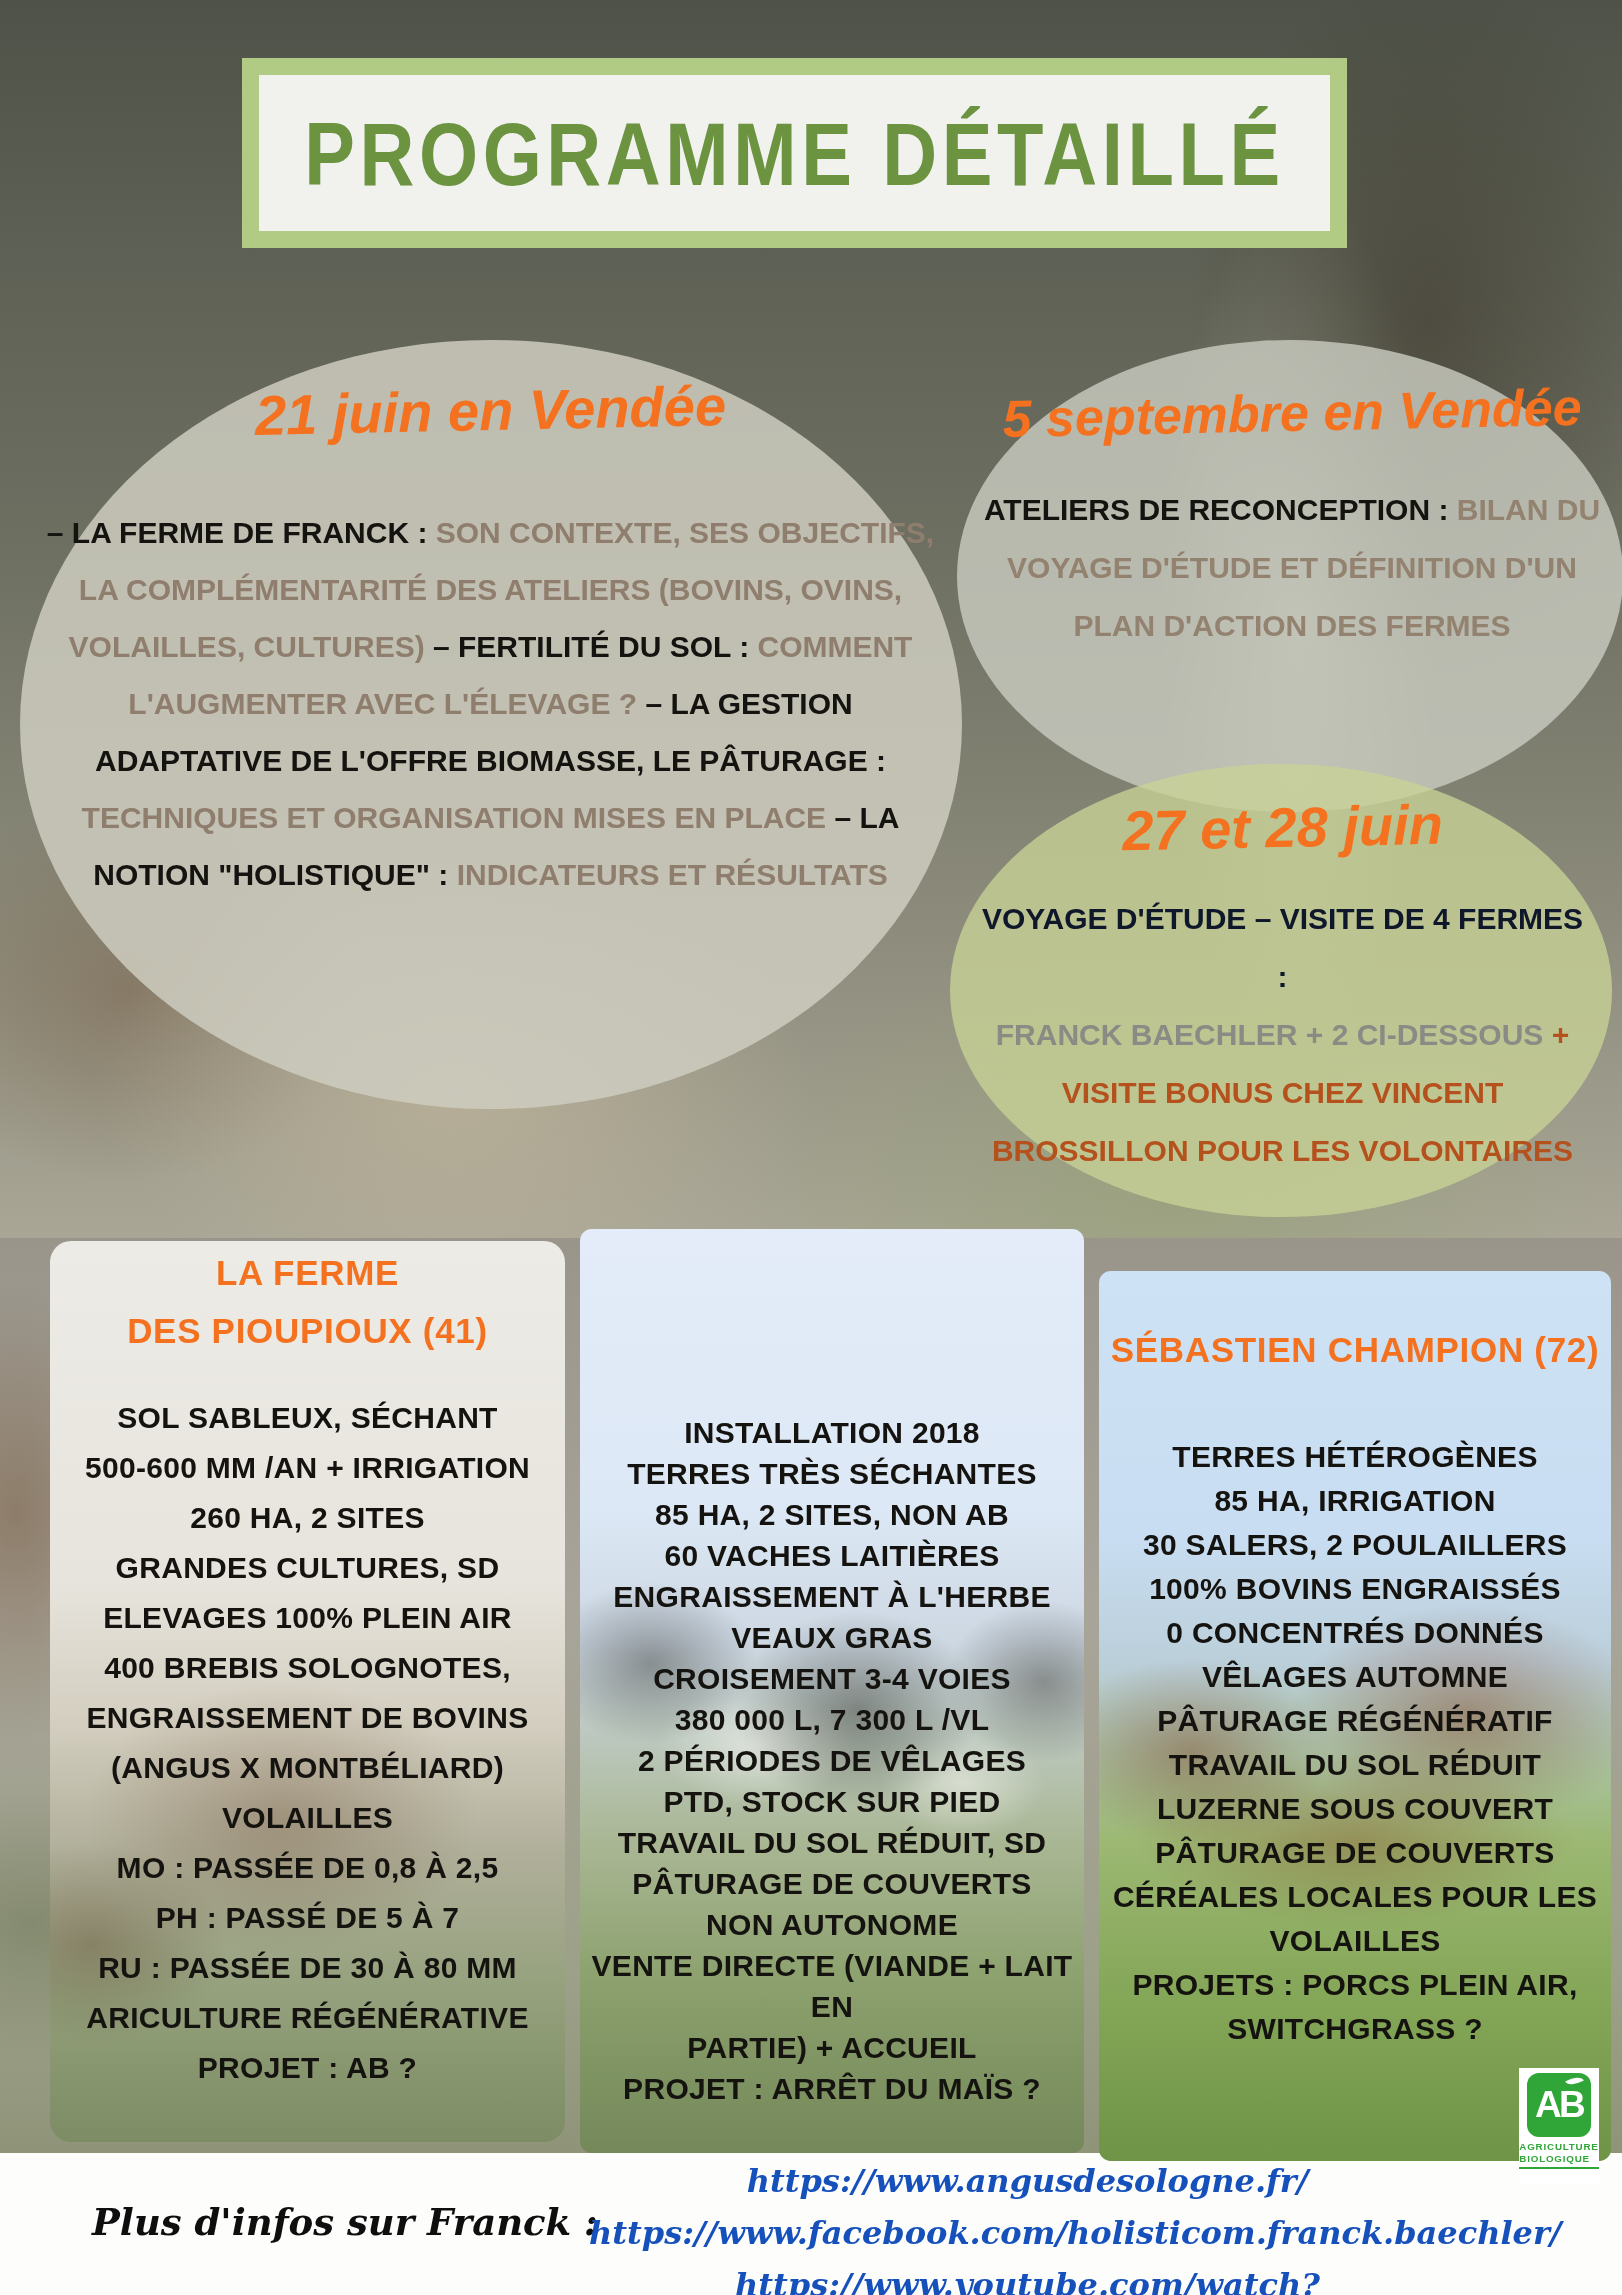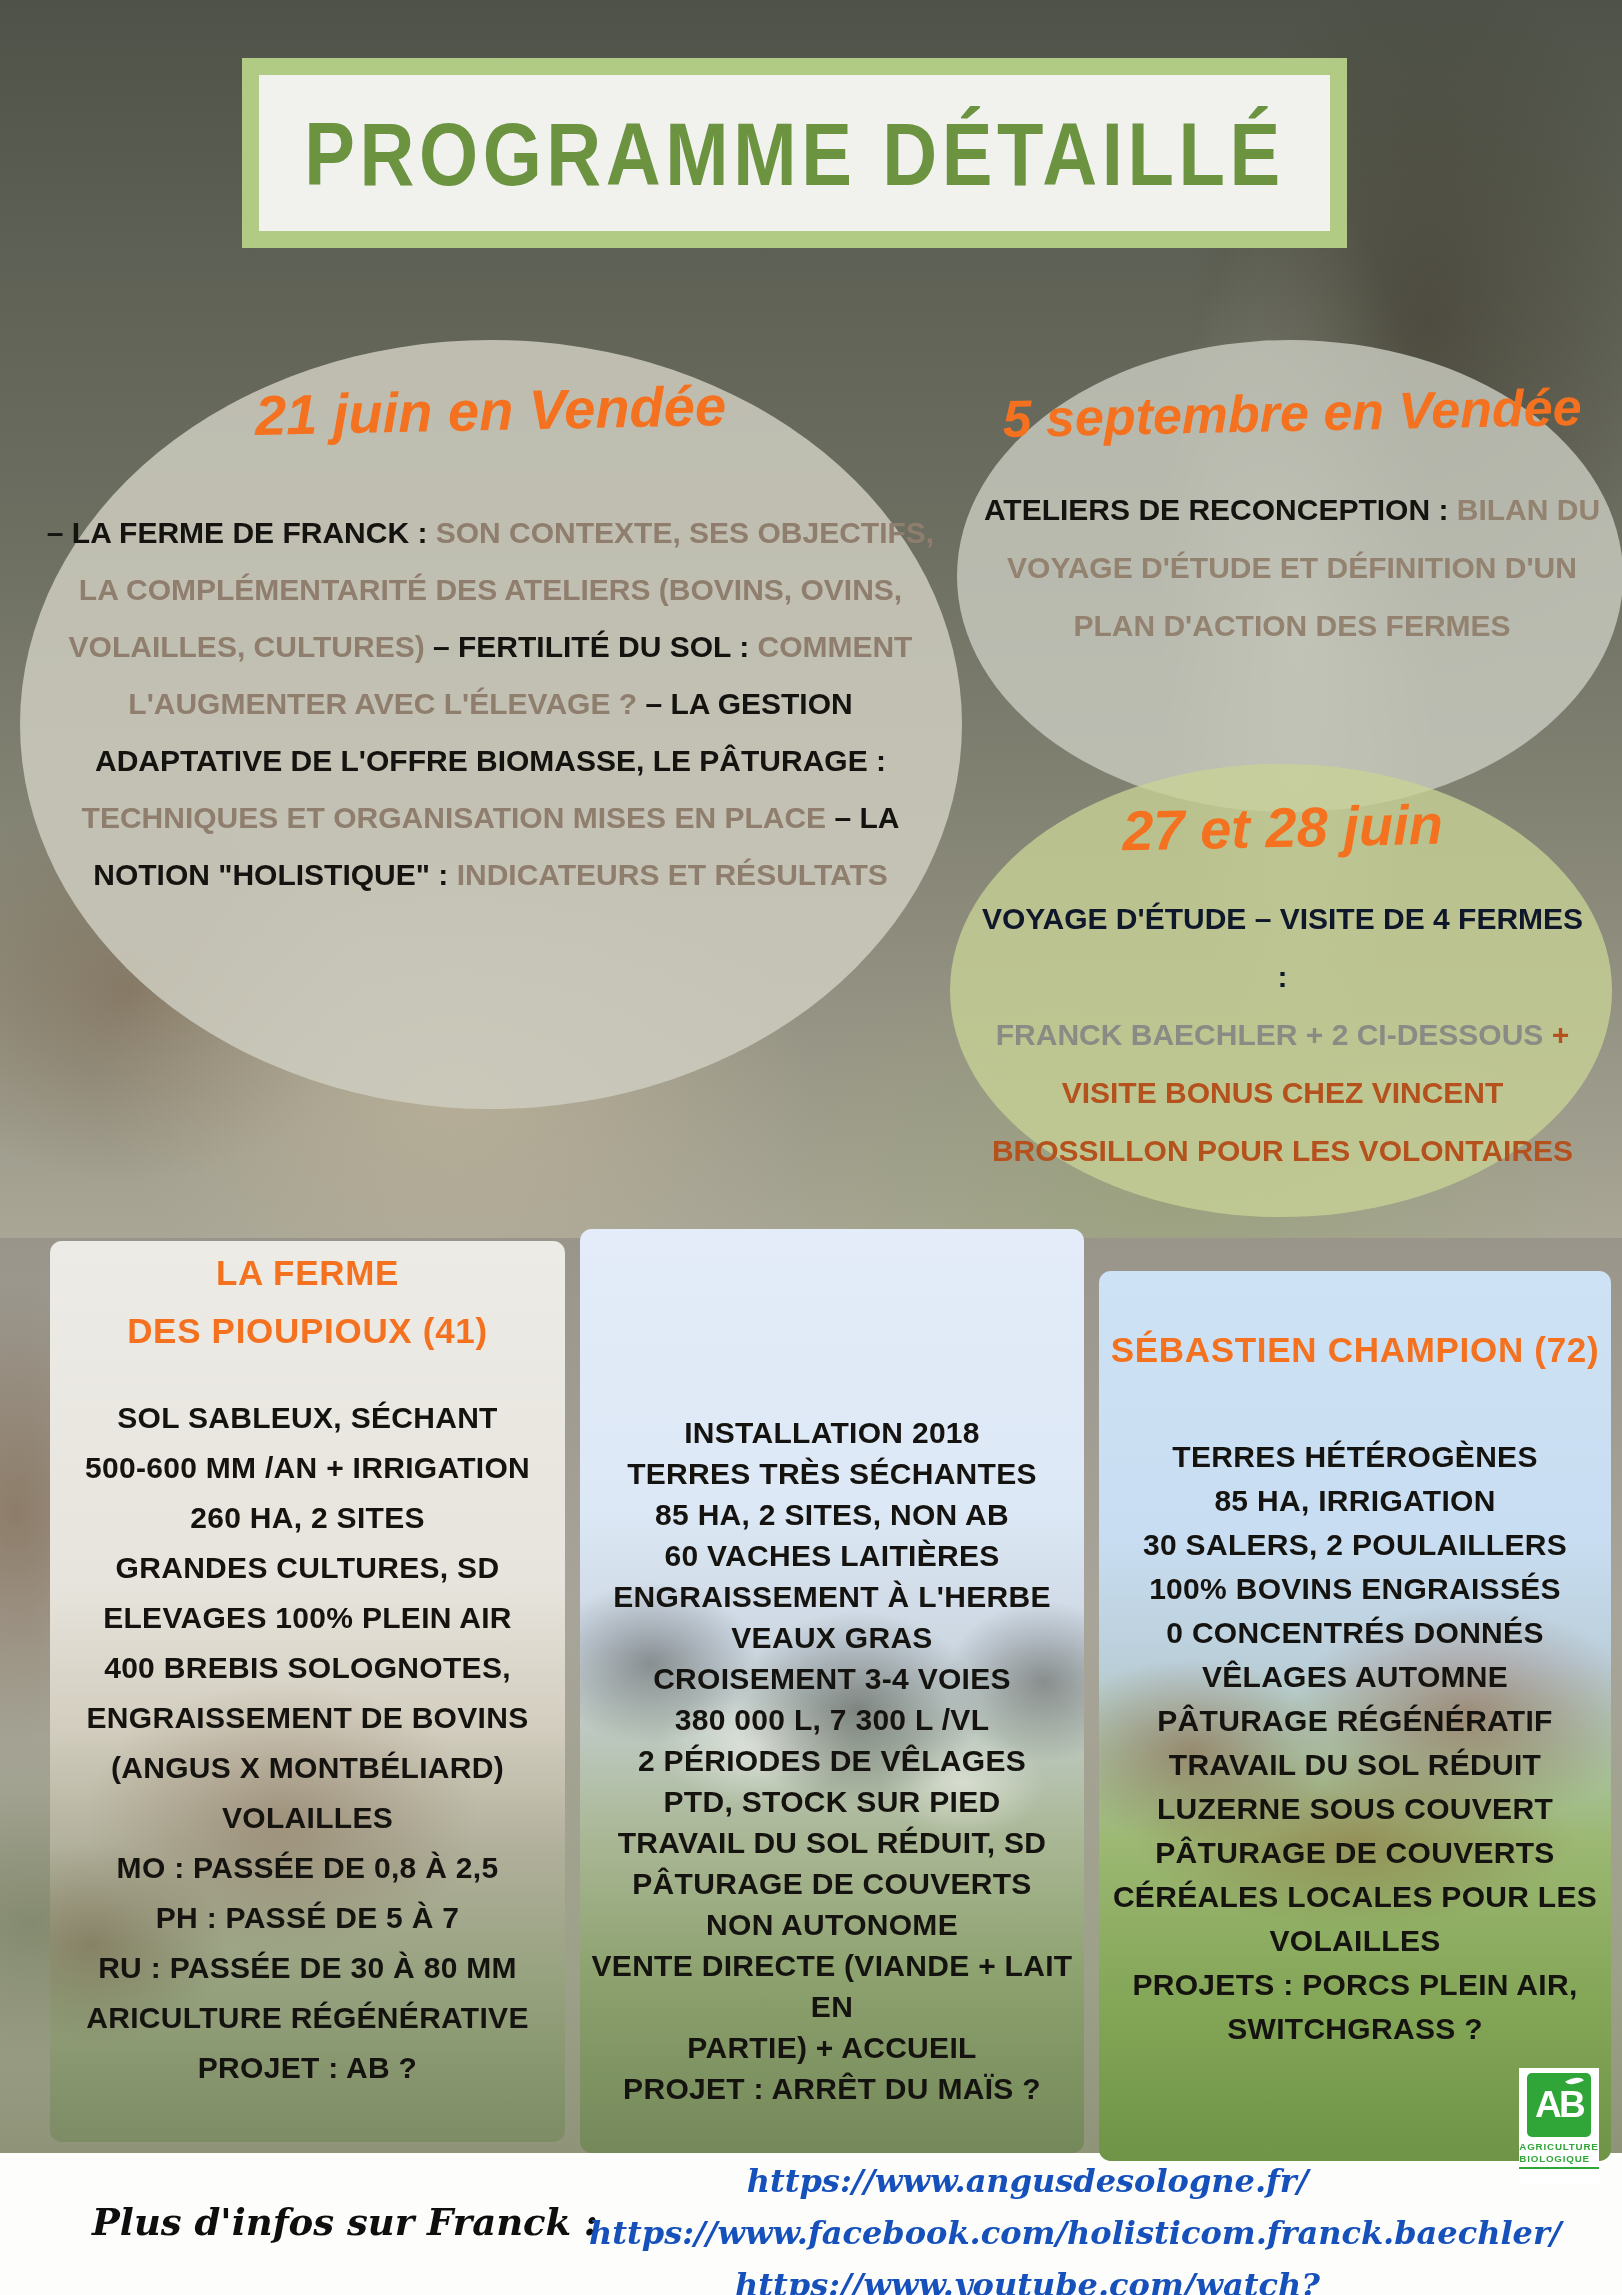--- a/index.html
+++ b/index.html
@@ -46,21 +46,21 @@
   .gray{color:#8b8b85;}
   .rust{color:#b5511d;}
   .blackline{color:#0f172a;display:block;}
 
   
   .panel{position:absolute;border-radius:11.8px;overflow:hidden;}
   .p1{left:50px;top:1241px;width:515px;height:901px;
     background:
       radial-gradient(ellipse 281px 196px at 45% 64%, rgba(110,78,52,.35), transparent 70%),
       radial-gradient(ellipse 196px 144px at 8% 78%, rgba(92,64,42,.35), transparent 70%),
-      linear-gradient(180deg,#edebe6 0%,#e7e4dd 38%,#d2cdbe 54%,#b0af9a 68%,#93a07b 84%,#7d8c64 100%);}
+      linear-gradient(180deg,#edebe6 0%,#e7e4dd 38%,#d2cdbe 54%,#b0af9a 68%,#93a07b 84%,#7d8c64 100%); border-radius: 21px;}
   .p2{left:580px;top:1229px;width:504px;height:924px;
     background:
       radial-gradient(ellipse 164px 124px at 14% 47%, rgba(40,40,36,.40), transparent 65%),
       radial-gradient(ellipse 190px 151px at 55% 52%, rgba(35,35,30,.42), transparent 65%),
       radial-gradient(ellipse 151px 124px at 92% 49%, rgba(45,42,36,.40), transparent 65%),
       radial-gradient(ellipse 164px 98px at 35% 56%, rgba(250,250,246,.55), transparent 60%),
       radial-gradient(ellipse 137px 92px at 76% 60%, rgba(250,250,244,.5), transparent 60%),
       linear-gradient(180deg,#e3ecf8 0%,#dde8f6 30%,#ccd7e2 45%,#aab795 66%,#8ba06c 82%,#74885a 100%);}
   .p3{left:1099px;top:1263px;width:512px;height:890px;
     background:
@@ -81,21 +81,21 @@
   .p3 .farm-body{top:1427px;line-height:44px;}
   
   .panel .farm-title,.panel .farm-body{position:absolute;}
   .p1 .farm-title{top:3.3px;} .p1 .farm-body{top:152px;}
   .p2 .farm-title{top:44px;} .p2 .farm-body{top:183px;}
   .p3 .farm-title{top:50px;} .p3 .farm-body{top:164px;}
 
   
   .ab-wrap{position:absolute;left:1519px;top:2068px;width:80px;height:115px;background:#ffffff;
     display:flex;flex-direction:column;align-items:center;padding-top:5.2px;box-sizing:border-box;}
-  .ab-box{position:relative;width:64px;height:64px;background:#2fa637;border-radius:5px;
+  .ab-box{position:relative;width:64px;height:64px;background:#2fa637;border-radius:12px;
     display:flex;align-items:center;justify-content:center;}
   .ab-letters{color:#ffffff;font-weight:800;font-size:37px;letter-spacing:-2.6px;}
   .ab-leaf{position:absolute;right:7.9px;top:3.9px;width:17px;height:7.9px;background:#ffffff;
     border-radius:0 100% 0 100%;transform:rotate(-28deg);}
   .ab-sub{margin-top:3.9px;color:#2fa637;font-weight:700;font-size:9.8px;line-height:12.4px;
     letter-spacing:0.8px;text-align:left;border-bottom:2px solid #2fa637;padding-bottom:1.3px;}
 
   
   .info-label{position:absolute;left:92px;top:2200px;width:445px;text-align:center;color:#0e0e0e;
     font-family:"DejaVu Serif",serif;font-style:italic;font-weight:700;font-size:37px;white-space:nowrap;}

